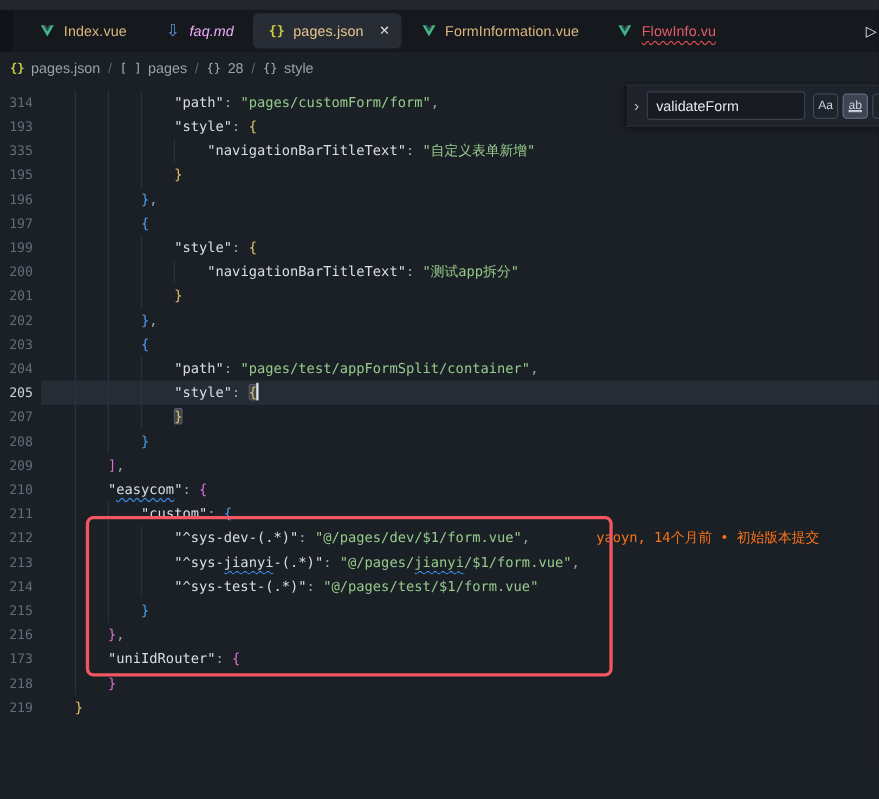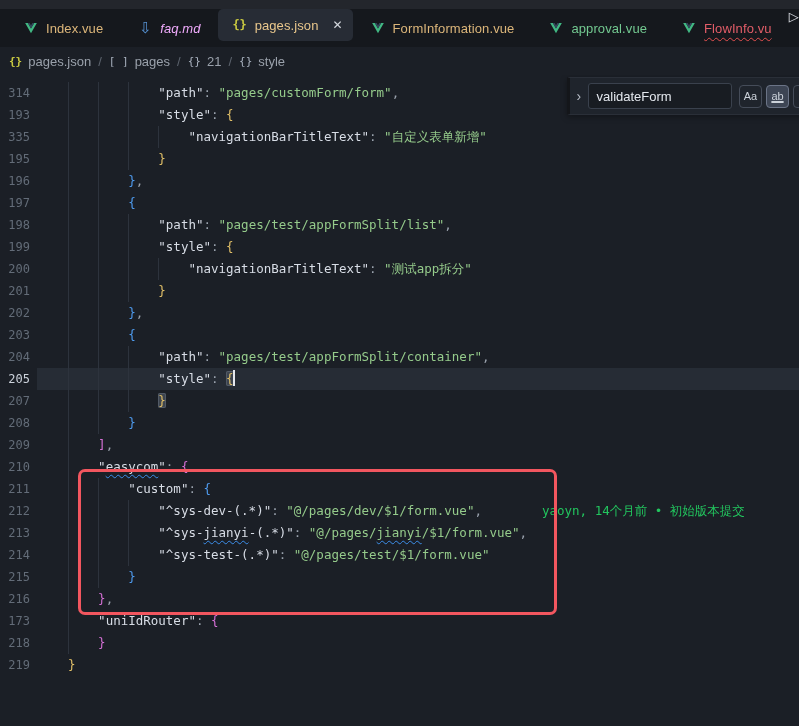--- a/index.html
+++ b/index.html
@@ -2,21 +2,21 @@
 <html><head>
 <meta charset="utf-8">
 <style>
   html,body{margin:0;padding:0;background:#101317;}
   body{width:799px;height:726px;overflow:hidden;position:relative;
        font-family:"Liberation Sans",sans-serif;-webkit-font-smoothing:antialiased;}
   .win{position:absolute;inset:0;display:flex;flex-direction:column;}
   
   .topstrip{height:9px;background:#23262c;flex:none;}
   
-  .tabbar{height:38px;background:#15181d;display:flex;flex:none;padding-left:6px;}
+  .tabbar{height:38px;background:#15181d;display:flex;align-items:center;flex:none;padding-left:6px;margin-left:12px;}
   .tab{display:flex;align-items:center;gap:7px;padding:0 17px;height:38px;font-size:13px;cursor:pointer;white-space:nowrap;}
   .tab.active{background:#272c35;height:32px;border-radius:5px;padding:0 10px 0 14px;}
   .tab .lbl{letter-spacing:.1px;}
   .tab .lbl.italic{font-style:italic;}
   .tab .lbl.err{text-decoration:underline wavy #e2504f;text-decoration-thickness:1px;text-underline-offset:4px;}
   .tab .close{color:#d6dae0;font-size:12px;margin-left:7px;line-height:1;}
   .ficon{display:inline-flex;align-items:center;justify-content:center;width:16px;height:16px;font-size:13px;}
   .ficon svg{width:14px;height:14px;}
   .json-glyph{color:#cbcb41;font-weight:bold;font-family:"DejaVu Sans Mono",monospace;font-size:12px;}
   .md-glyph{color:#5591d2;font-size:15px;}
@@ -32,21 +32,21 @@
   .cl{display:flex;height:22px;line-height:22px;font-family:"DejaVu Sans Mono",monospace;font-size:12.5px;}
   .cl.cur{background:linear-gradient(to right,transparent 37px,#262c35 37px);}
   .cl.cur .ln{color:#cdd3dc;}
   .ln{width:30px;text-align:right;color:#636c78;font-size:12px;flex:none;}
   .lt{position:relative;white-space:pre;padding-left:38px;flex:1;}
   .guide{position:absolute;top:0;bottom:0;width:1px;background:#2d333d;}
   .t-k{color:#d8dde6;} .t-s{color:#95cb8b;} .t-p{color:#9aa2ad;}
   .t-by{color:#e2c068;} .t-bp{color:#d670d6;} .t-bb{color:#4f9cf0;}
   .t-sq{text-decoration:underline wavy #3b8eea;text-decoration-thickness:1px;text-underline-offset:3px;text-decoration-skip-ink:none;}
   .t-m{background:#3d444e;box-shadow:0 0 0 1px #525a66 inset;border-radius:2px;}
-  .t-blame{color:#22c55e;margin-left:60px;font-size:12.5px;}
+  .t-blame{color:#f97316;margin-left:60px;font-size:12.5px;}
   .cursor{display:inline-block;width:2px;height:16px;background:#e6e9ee;vertical-align:-3px;margin-left:-1px;}
   
   .annot{position:absolute;left:78px;top:394px;width:473px;height:140px;border:3px solid #f2565f;border-radius:7px;pointer-events:none;}
   
   .find{position:absolute;top:2px;left:567px;width:250px;height:36px;background:#1f242c;border:1px solid #2a2f38;border-left:3px solid #14161a;display:flex;align-items:center;box-shadow:0 2px 6px rgba(0,0,0,.35);}
   .find .tw{width:18px;text-align:center;color:#b9bfc9;font-size:14px;}
   .find .fin{width:138px;height:24px;background:#181c22;border:1px solid #3a414d;border-radius:3px;display:flex;align-items:center;padding-left:8px;margin-right:7px;color:#e4e8ee;font-size:13px;}
   .fbtn{width:21px;height:21px;border:1px solid #454c59;border-radius:4px;display:flex;align-items:center;justify-content:center;font-size:11px;color:#ccd2da;margin-right:4px;flex:none;background:transparent;}
   .fbtn.active{background:#3d4554;border-color:#6b7487;text-decoration:underline;}
   .fbtn .u{text-decoration:underline;text-underline-offset:2px;}
@@ -86,48 +86,39 @@
         </span>
         <span class="lbl" style="color: rgb(220, 182, 122);">FormInformation.vue</span>
       </div>
       <div class="tab">
         <span class="ficon">
           <svg viewBox="0 0 24 24">
             <path fill="#41b883" d="M2 3.5h4.6L12 12.8 17.4 3.5H22L12 20.8z"></path>
             <path fill="#34495e" d="M6.6 3.5h3.1L12 7.5l2.3-4h3.1L12 12.8z"></path>
           </svg>
         </span>
-        <span class="lbl" style="color: rgb(115, 201, 145);">approval.vue</span>
-      </div>
-      <div class="tab">
-        <span class="ficon">
-          <svg viewBox="0 0 24 24">
-            <path fill="#41b883" d="M2 3.5h4.6L12 12.8 17.4 3.5H22L12 20.8z"></path>
-            <path fill="#34495e" d="M6.6 3.5h3.1L12 7.5l2.3-4h3.1L12 12.8z"></path>
-          </svg>
-        </span>
         <span class="lbl err" style="color: rgb(226, 93, 104);">FlowInfo.vu</span>
       </div>
       <span class="ovf" id="ovf">▷</span>
   </div>
 
   <div class="crumbs" id="crumbs">
       <span class="crumb">
         <span class="cicon yellow">{}</span>
         <span>pages.json</span>
       </span>
       <span class="csep">/</span>
       <span class="crumb">
         <span class="cicon">[ ]</span>
         <span>pages</span>
       </span>
       <span class="csep">/</span>
       <span class="crumb">
         <span class="cicon">{}</span>
-        <span>21</span>
+        <span>28</span>
       </span>
       <span class="csep">/</span>
       <span class="crumb">
         <span class="cicon">{}</span>
         <span>style</span>
       </span>
     </div>
 
   <div class="editor">
     <div id="code">
@@ -147,24 +138,20 @@
           <span class="ln">195</span>
           <span class="lt"><i class="guide" style="left: 38px;"></i><i class="guide" style="left: 68px;"></i><i class="guide" style="left: 98px;"></i><span class="t-p">            </span><span class="t-by">}</span></span>
         </div>
         <div class="cl">
           <span class="ln">196</span>
           <span class="lt"><i class="guide" style="left: 38px;"></i><i class="guide" style="left: 68px;"></i><span class="t-p">        </span><span class="t-bb">}</span><span class="t-p">,</span></span>
         </div>
         <div class="cl">
           <span class="ln">197</span>
           <span class="lt"><i class="guide" style="left: 38px;"></i><i class="guide" style="left: 68px;"></i><span class="t-p">        </span><span class="t-bb">{</span></span>
-        </div>
-        <div class="cl">
-          <span class="ln">198</span>
-          <span class="lt"><i class="guide" style="left: 38px;"></i><i class="guide" style="left: 68px;"></i><i class="guide" style="left: 98px;"></i><span class="t-p">            </span><span class="t-k">"path"</span><span class="t-p">: </span><span class="t-s">"pages/test/appFormSplit/list"</span><span class="t-p">,</span></span>
         </div>
         <div class="cl">
           <span class="ln">199</span>
           <span class="lt"><i class="guide" style="left: 38px;"></i><i class="guide" style="left: 68px;"></i><i class="guide" style="left: 98px;"></i><span class="t-p">            </span><span class="t-k">"style"</span><span class="t-p">: </span><span class="t-by">{</span></span>
         </div>
         <div class="cl">
           <span class="ln">200</span>
           <span class="lt"><i class="guide" style="left: 38px;"></i><i class="guide" style="left: 68px;"></i><i class="guide" style="left: 98px;"></i><i class="guide" style="left: 128px;"></i><span class="t-p">                </span><span class="t-k">"navigationBarTitleText"</span><span class="t-p">: </span><span class="t-s">"测试app拆分"</span></span>
         </div>
         <div class="cl">

